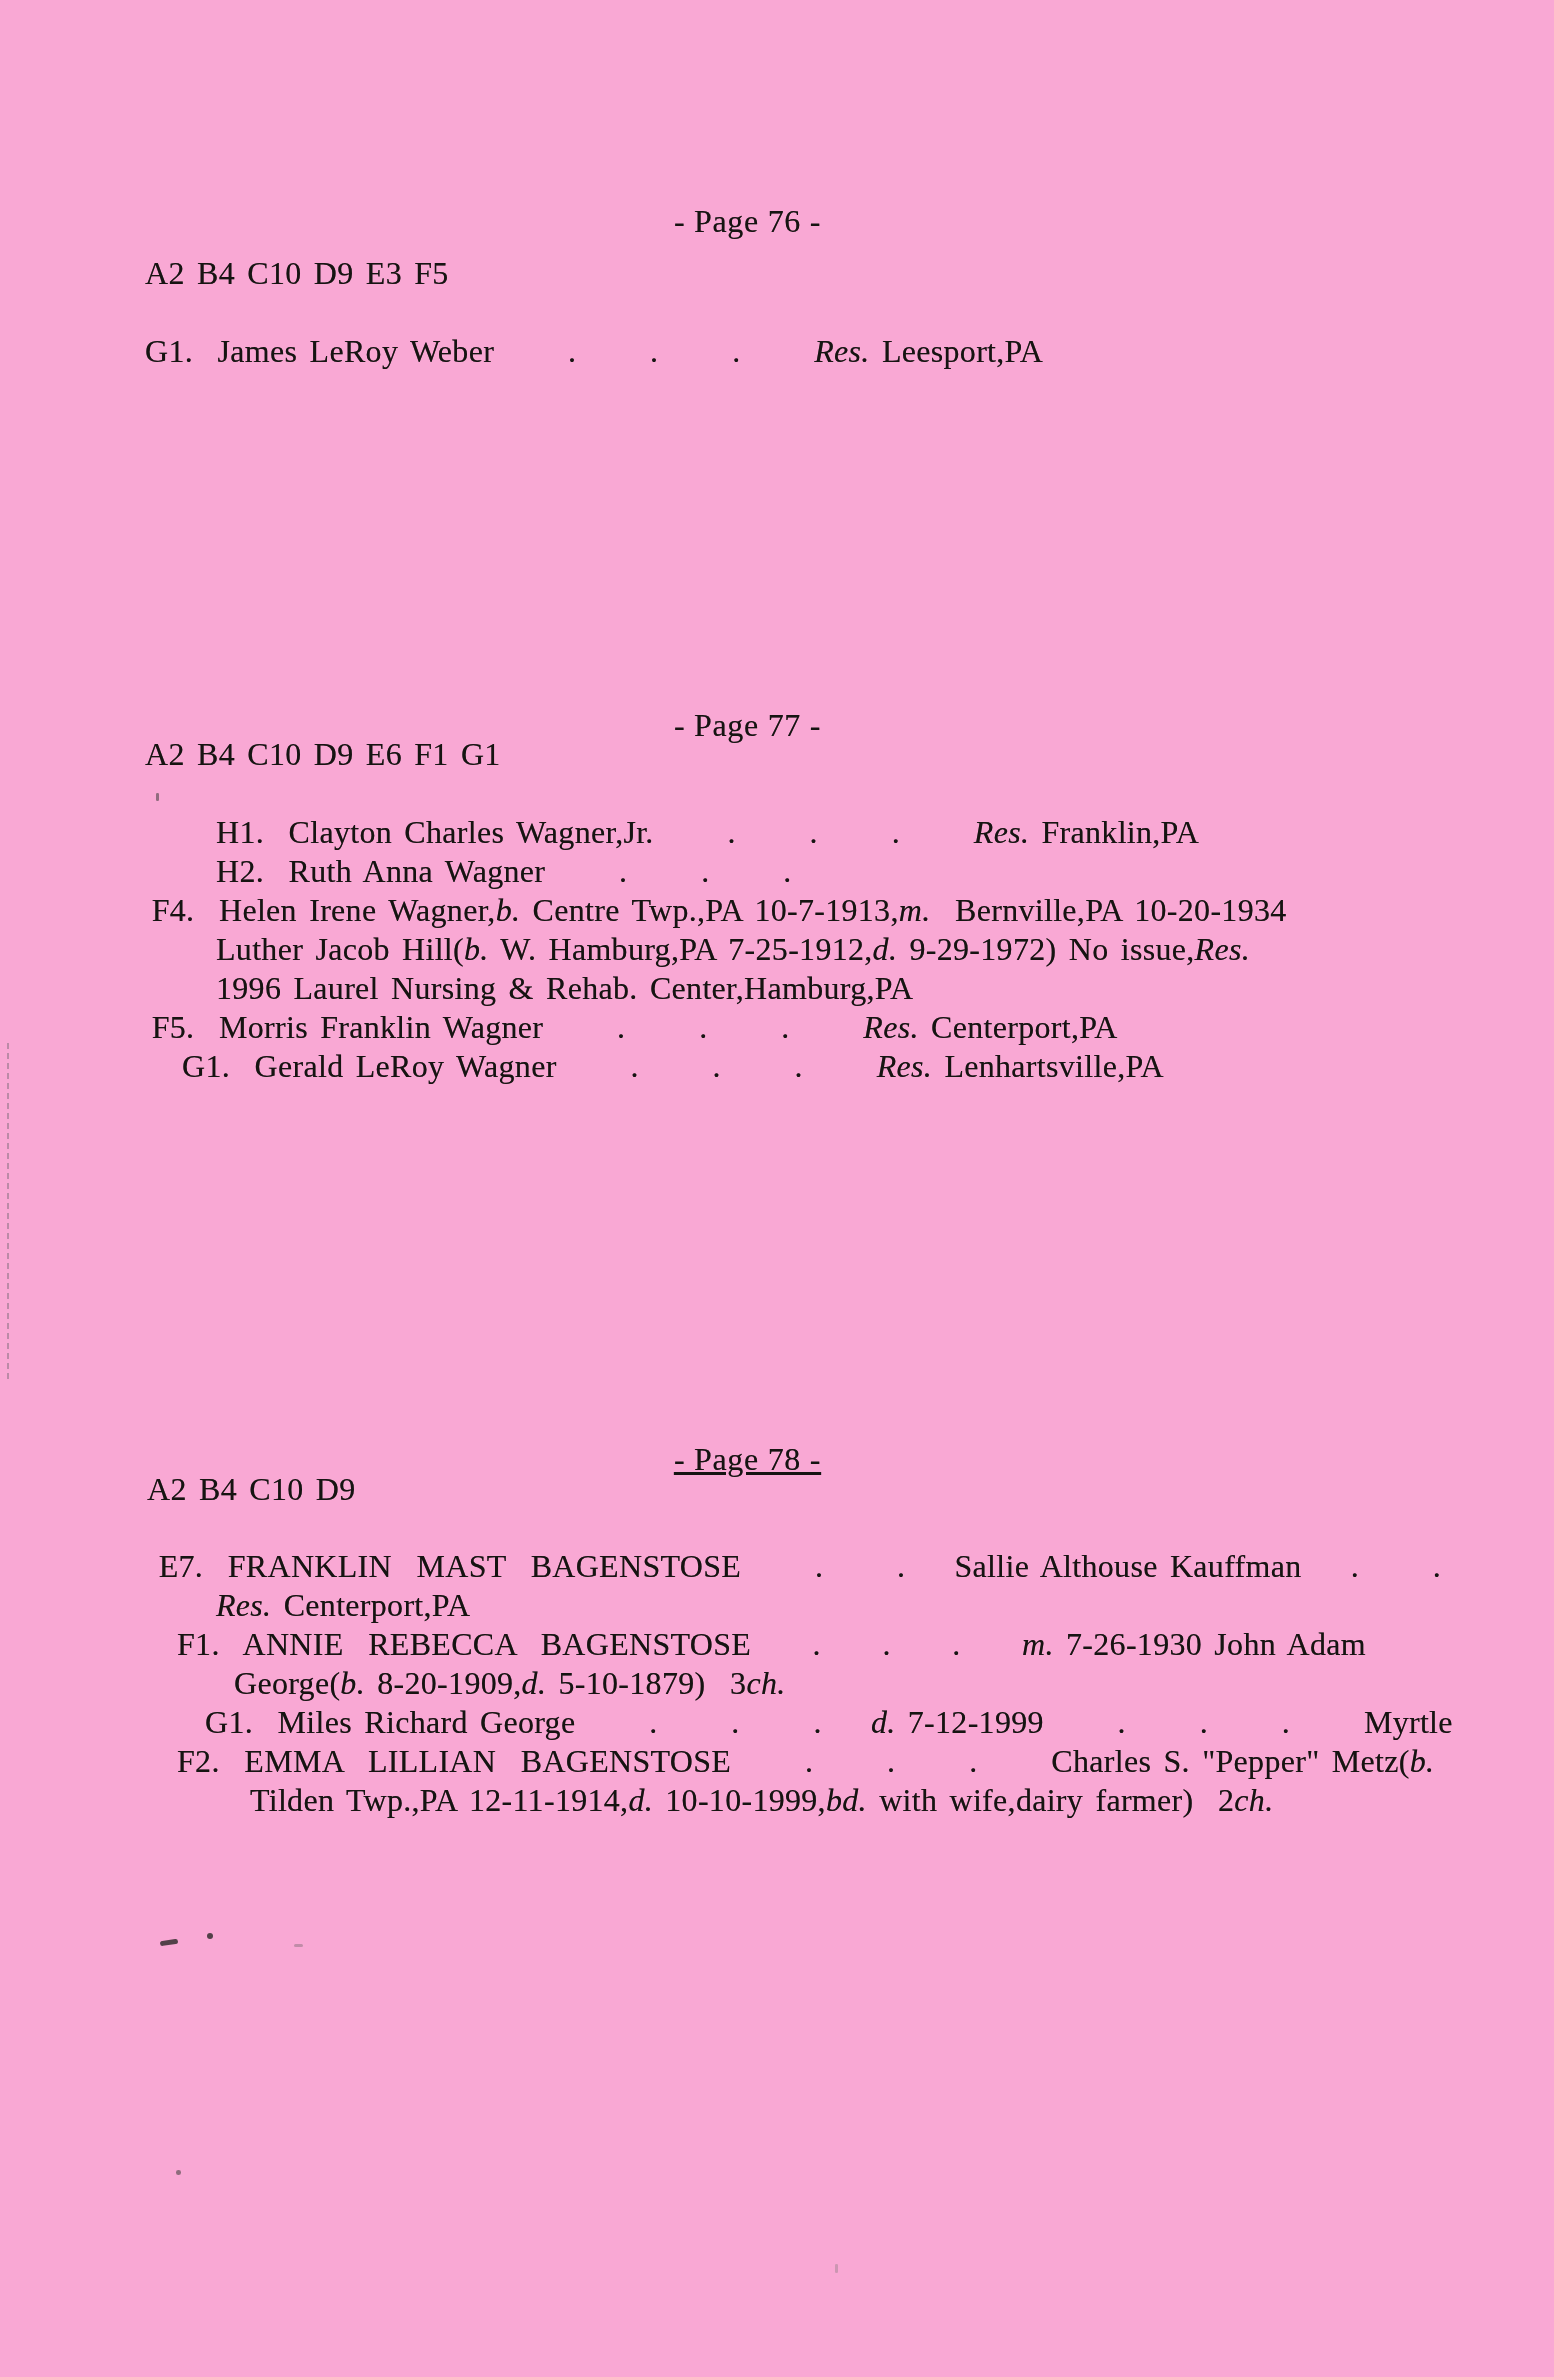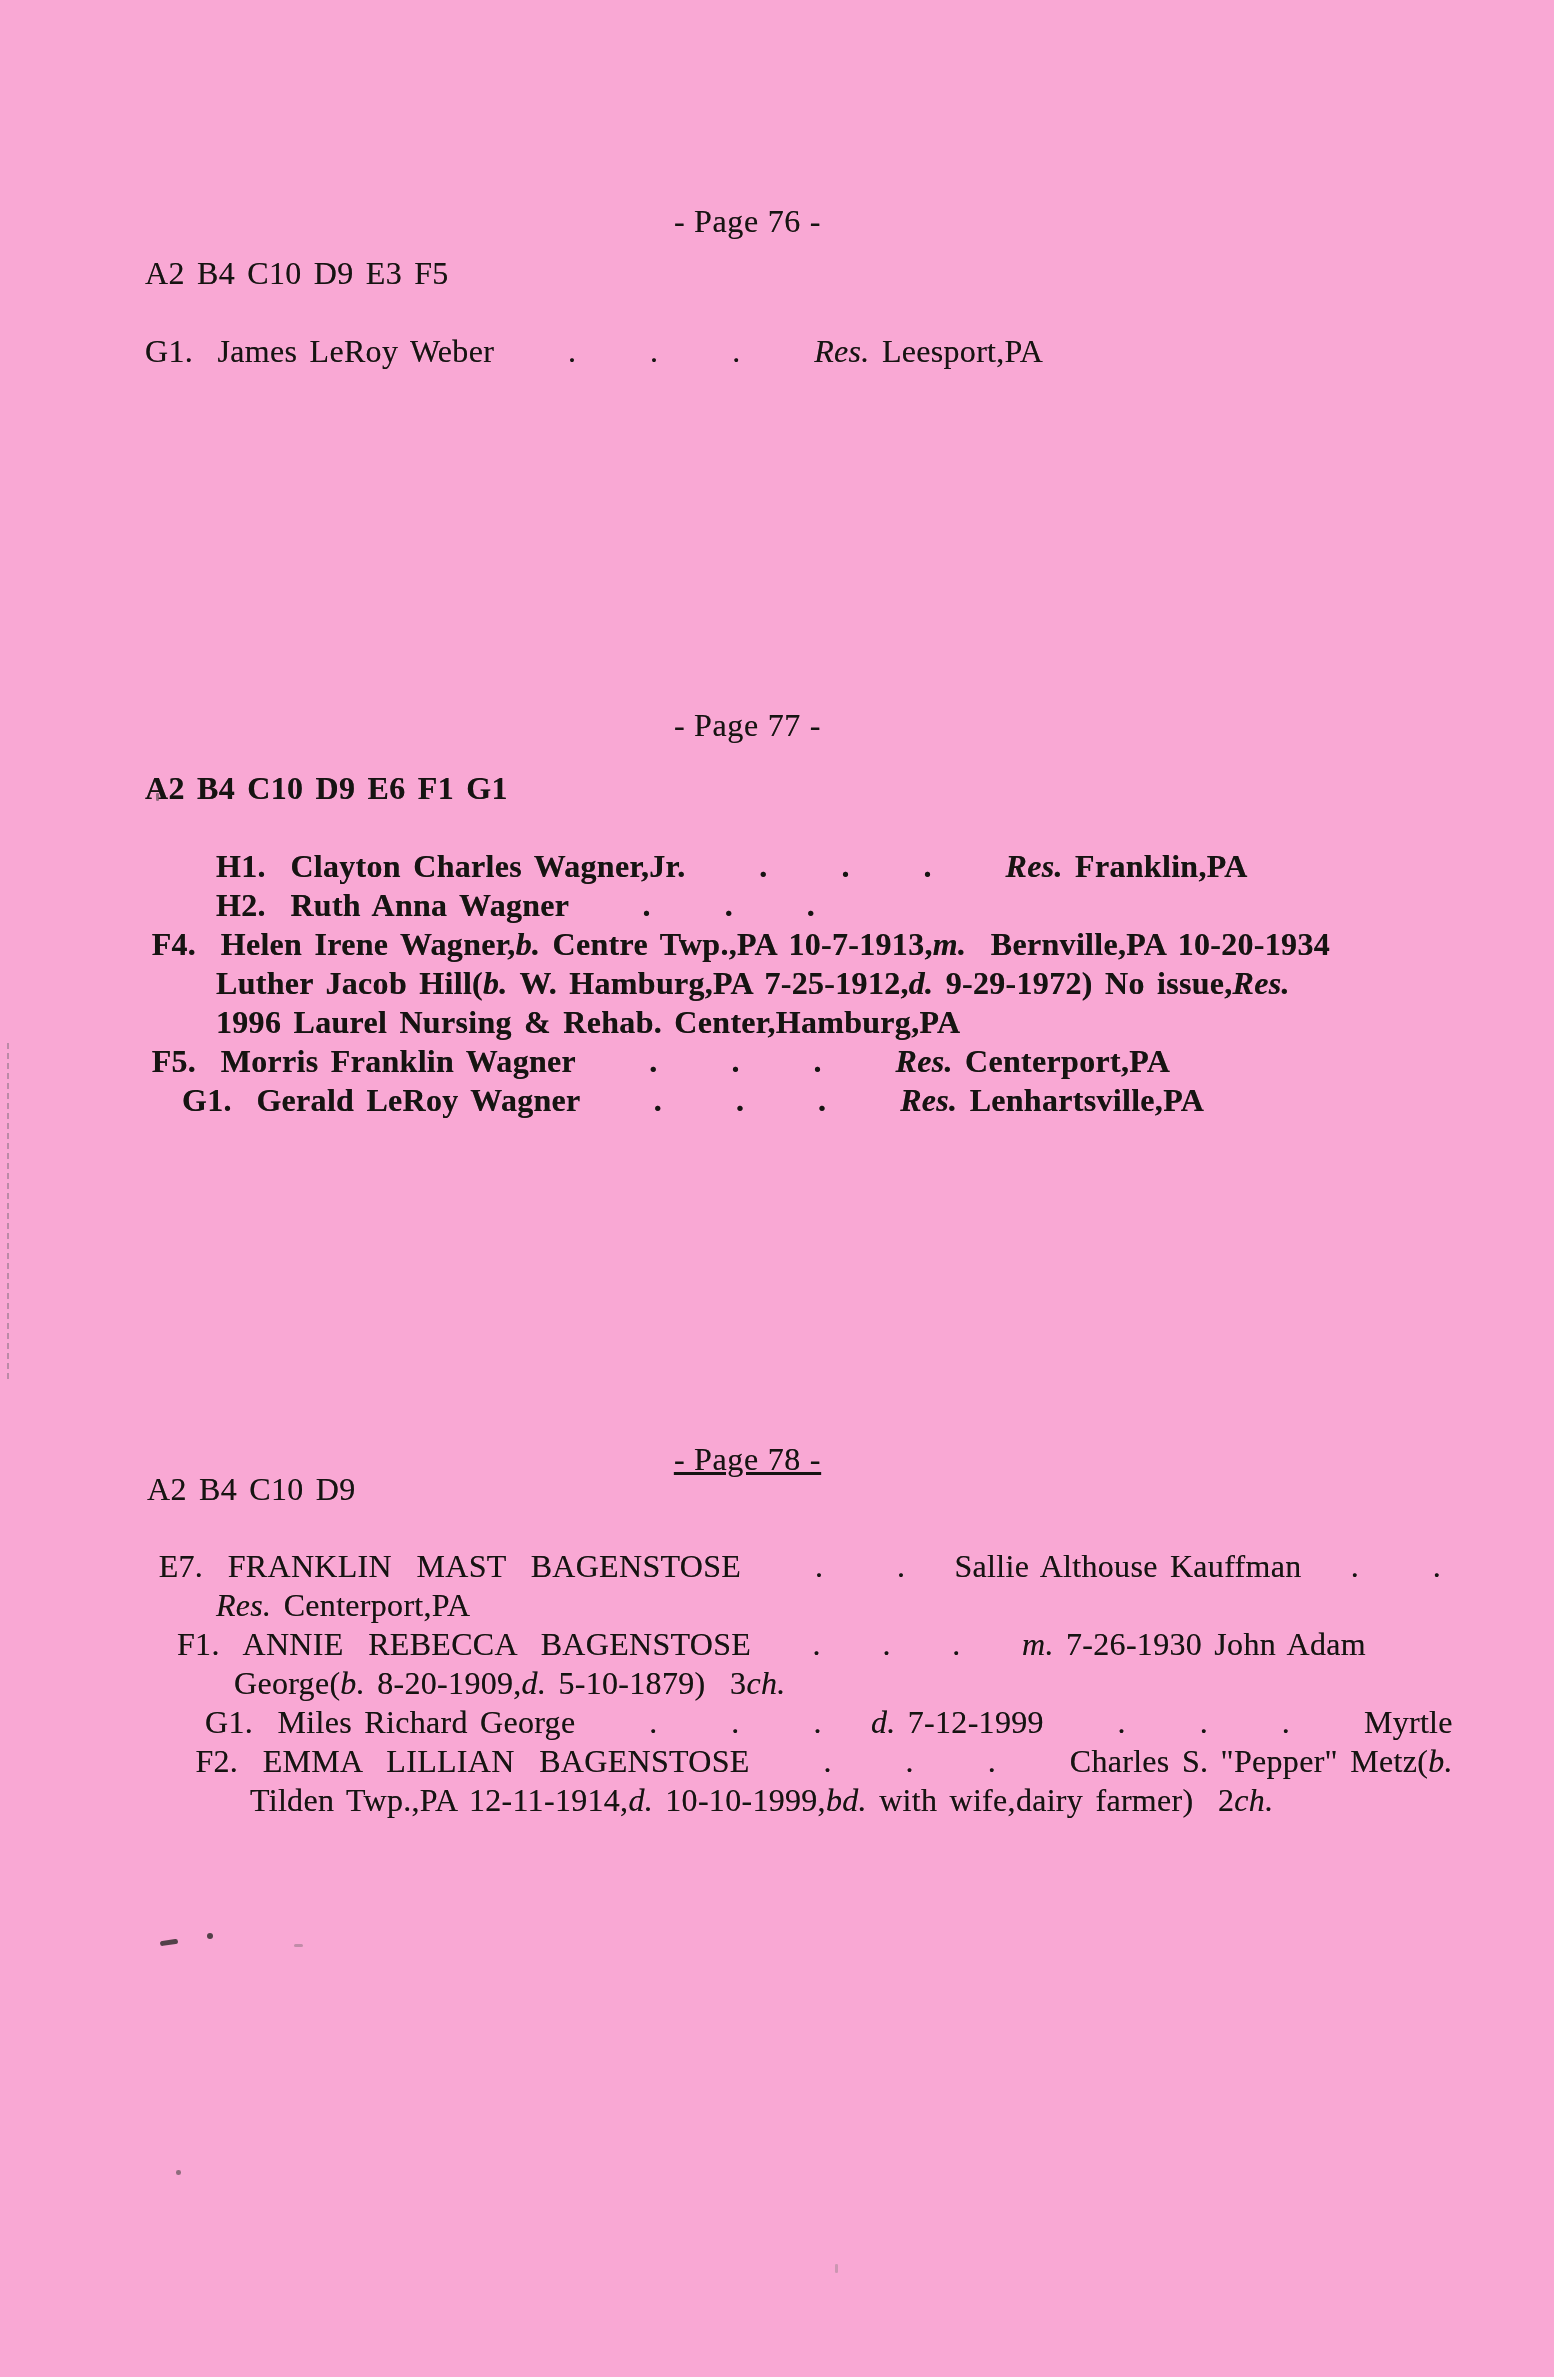--- a/index.html
+++ b/index.html
@@ -66,40 +66,40 @@
 
 <div class="scan-page">
 
   <div class="page-header" style="top: 202px; left: 593px;">- Page 76 -</div>
   <div class="entries-block" style="top: 254px; left: 145px;">
       <div class="line" style="margin-left: 0px;"><span class="rm">A2 B4 C10 D9 E3 F5</span></div>
       <div class="line" style="margin-left: 0px; margin-top: 39px;"><span class="rm">G1.  James LeRoy Weber      .      .      .      </span><span class="it">Res.</span><span class="rm"> Leesport,PA</span></div>
     </div>
 
   <div class="page-header" style="top: 706px; left: 593px;">- Page 77 -</div>
-  <div class="entries-block" style="top: 769px; left: 145px; font-weight: bold;">
+  <div class="entries-block" style="top: 735px; left: 145px;">
       <div class="line" style="margin-left: 0px;"><span class="rm">A2 B4 C10 D9 E6 F1 G1</span></div>
       <div class="line" style="margin-left: 71px; margin-top: 39px;"><span class="rm">H1.  Clayton Charles Wagner,Jr.      .      .      .      </span><span class="it">Res.</span><span class="rm"> Franklin,PA</span></div>
       <div class="line" style="margin-left: 71px;"><span class="rm">H2.  Ruth Anna Wagner      .      .      .</span></div>
       <div class="line" style="margin-left: 6.7px;"><span class="rm">F4.  Helen Irene Wagner,</span><span class="it">b.</span><span class="rm"> Centre Twp.,PA 10-7-1913,</span><span class="it">m.</span><span class="rm">  Bernville,PA 10-20-1934</span></div>
       <div class="line" style="margin-left: 71px;"><span class="rm">Luther Jacob Hill(</span><span class="it">b.</span><span class="rm"> W. Hamburg,PA 7-25-1912,</span><span class="it">d.</span><span class="rm"> 9-29-1972) No issue,</span><span class="it">Res.</span></div>
       <div class="line" style="margin-left: 71px;"><span class="rm">1996 Laurel Nursing &amp; Rehab. Center,Hamburg,PA</span></div>
       <div class="line" style="margin-left: 6.7px;"><span class="rm">F5.  Morris Franklin Wagner      .      .      .      </span><span class="it">Res.</span><span class="rm"> Centerport,PA</span></div>
       <div class="line" style="margin-left: 37px;"><span class="rm">G1.  Gerald LeRoy Wagner      .      .      .      </span><span class="it">Res.</span><span class="rm"> Lenhartsville,PA</span></div>
     </div>
 
   <div class="page-header" style="top: 1440px; left: 593px; text-decoration: underline;">- Page 78 -</div>
   <div class="entries-block" style="top: 1470px; left: 147px;">
       <div class="line" style="margin-left: 0px;"><span class="rm">A2 B4 C10 D9</span></div>
       <div class="line" style="margin-left: 0px; margin-top: 38px; text-align: center;"><span class="rm">E7.  FRANKLIN  MAST  BAGENSTOSE      .      .    Sallie Althouse Kauffman    .      .</span></div>
       <div class="line" style="margin-left: 69px;"><span class="it">Res.</span><span class="rm"> Centerport,PA</span></div>
       <div class="line" style="margin-left: 30px;"><span class="rm">F1.  ANNIE  REBECCA  BAGENSTOSE     .     .     .     </span><span class="it">m.</span><span class="rm"> 7-26-1930 John Adam</span></div>
       <div class="line" style="margin-left: 87px;"><span class="rm">George(</span><span class="it">b.</span><span class="rm"> 8-20-1909,</span><span class="it">d.</span><span class="rm"> 5-10-1879)  3</span><span class="it">ch.</span></div>
       <div class="line" style="margin-left: 58px;"><span class="rm">G1.  Miles Richard George      .      .      .    </span><span class="it">d.</span><span class="rm"> 7-12-1999      .      .      .      Myrtle</span></div>
-      <div class="line" style="margin-left: 30px; text-align: right;"><span class="rm">F2.  EMMA  LILLIAN  BAGENSTOSE      .      .      .      Charles S. "Pepper" Metz(</span><span class="it">b.</span></div>
+      <div class="line" style="margin-left: 30px;"><span class="rm">F2.  EMMA  LILLIAN  BAGENSTOSE      .      .      .      Charles S. "Pepper" Metz(</span><span class="it">b.</span></div>
       <div class="line" style="margin-left: 103px;"><span class="rm">Tilden Twp.,PA 12-11-1914,</span><span class="it">d.</span><span class="rm"> 10-10-1999,</span><span class="it">bd.</span><span class="rm"> with wife,dairy farmer)  2</span><span class="it">ch.</span></div>
     </div>
 
   <div class="margin-dash-line"></div>
   <div class="speck s1"></div>
   <div class="speck s2"></div>
   <div class="speck s3"></div>
   <div class="speck s4"></div>
   <div class="speck s5"></div>
   <div class="speck s6"></div>

